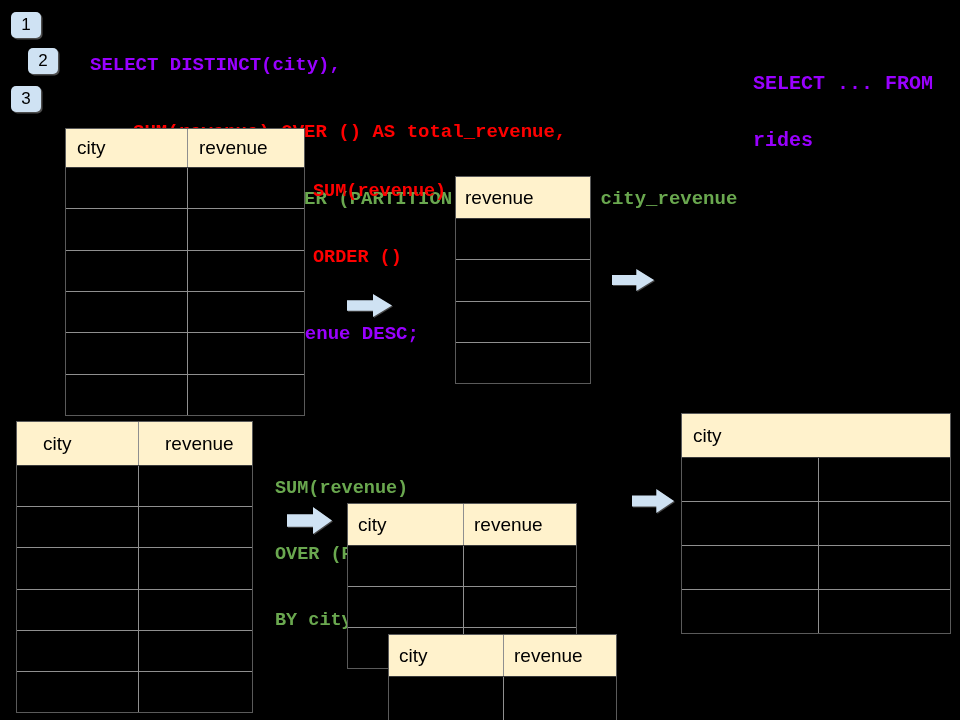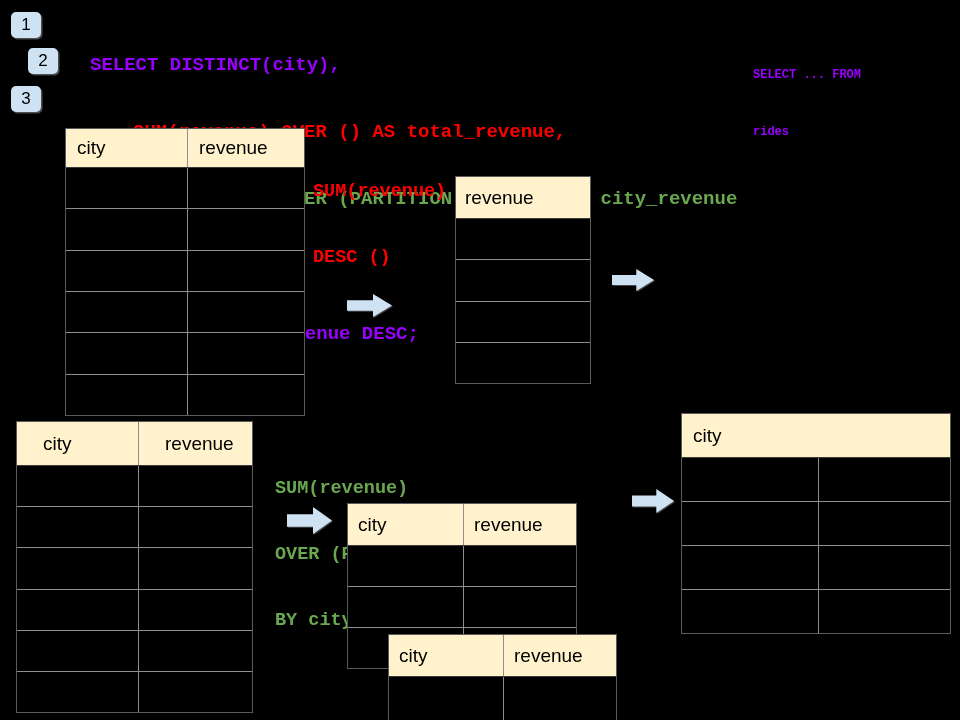--- a/index.html
+++ b/index.html
@@ -19,21 +19,21 @@
          color:#000;font-size:17px}
   .badge.b1{left:11px;top:12px}
   .badge.b2{left:28px;top:48px}
   .badge.b3{left:11px;top:86px}
 
   
   .mono{font-family:"Liberation Mono","DejaVu Sans Mono",monospace;font-weight:bold;white-space:pre}
   .sql{position:absolute;left:90px;top:9px;font-size:19px;line-height:22.4px}
   .sql .ind1{padding-left:43px}
   .sql .ind2{padding-left:21px}
-  .side-note{position:absolute;left:753px;top:28px;font-size:12px;line-height:19px;color:var(--purple)}
+  .side-note{position:absolute;left:753px;top:36px;font-size:20px;line-height:19px;color:var(--purple)}
   .note-total{position:absolute;left:313px;top:137px;font-size:18.5px;line-height:22px;color:var(--red)}
   .note-partition{position:absolute;left:275px;top:434px;font-size:18.5px;line-height:22px;color:var(--green)}
 
   
   .tbl{position:absolute;display:flex;flex-direction:column;
        border:1px solid var(--outer_line);background:#f0abfc}
   .hdr{display:flex;background:var(--header_fill);border-bottom:1px solid var(--header_line);flex:none}
   .tbody{display:flex;flex-direction:column;flex:1;background:#000}
   .row{display:flex;flex:1}
   .row + .row{border-top:1px solid var(--grid_line)}
@@ -85,21 +85,21 @@
     <div class="ind2" style="color: rgb(153, 0, 255);">ORDER by city_revenue DESC;</div>
   </div>
 
   <div class="side-note mono">
     <div>SELECT ... FROM</div>
     <div>rides</div>
   </div>
 
   <div class="note-total mono">
     <div>SUM(revenue)</div>
-    <div>DESC ()</div>
+    <div>ORDER ()</div>
   </div>
 
   <div class="note-partition mono">
     <div>SUM(revenue)</div>
     <div>OVER (PARTITION</div>
     <div>BY city)</div>
   </div>
 
   <div class="tbl t1">
       <div class="hdr">

